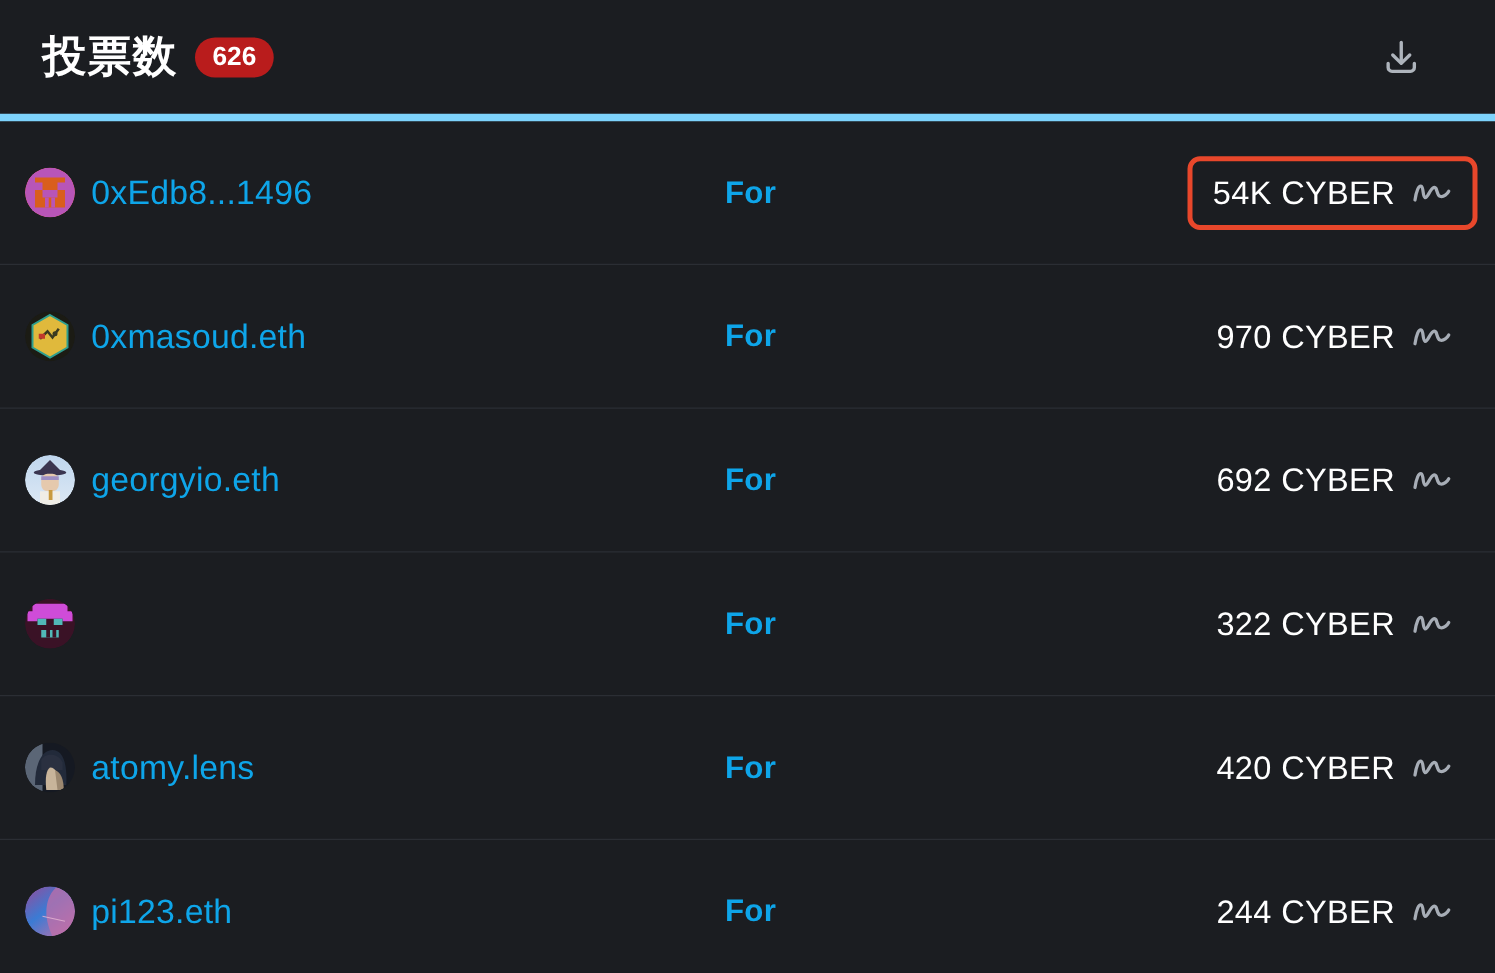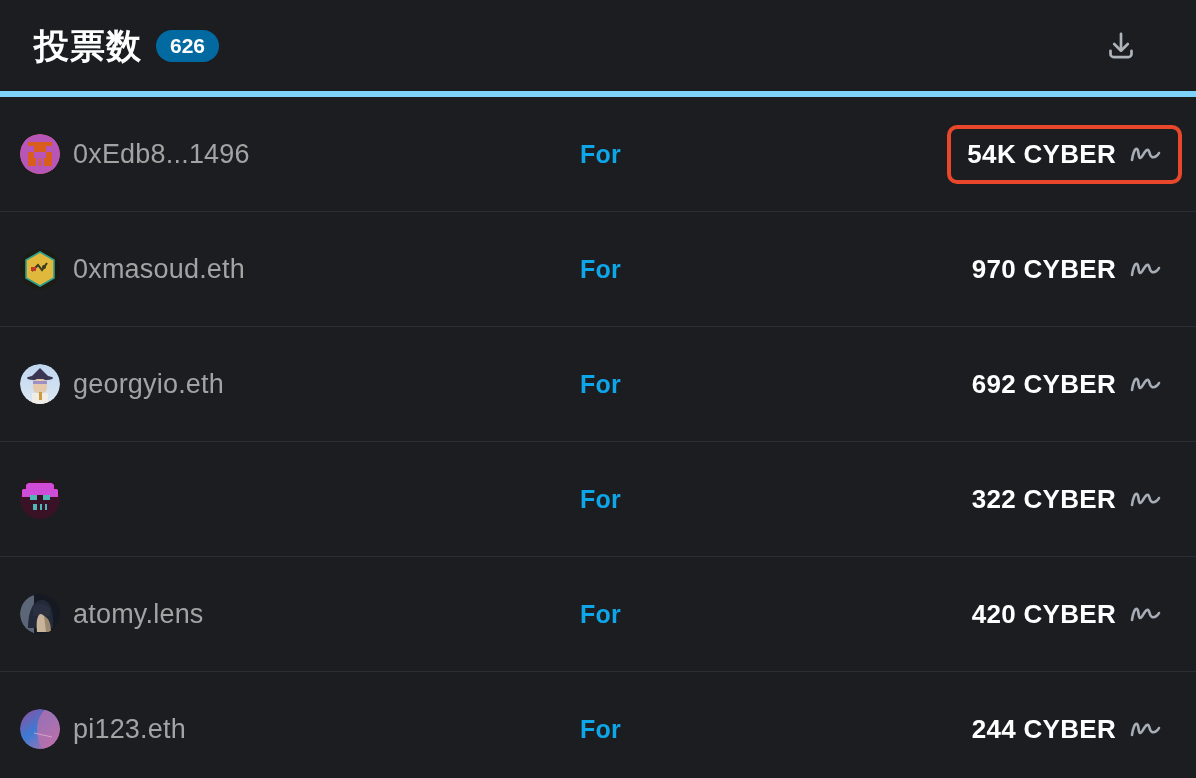--- a/index.html
+++ b/index.html
@@ -36,21 +36,21 @@
     gap: 14px;
   }
   .header-title {
     font-size: 35px;
     font-weight: 700;
     color: #FFFFFF;
     letter-spacing: 1px;
     line-height: 1;
   }
   .count-badge {
-    background: #0369a1;
+    background: #b91c1c;
     color: #FFFFFF;
     font-size: 21px;
     font-weight: 700;
     border-radius: 999px;
     padding: 5px 14px 6px;
     line-height: 1;
     min-width: 60px;
     text-align: center;
   }
   .header-spacer { flex: 1 1 auto; }
@@ -98,21 +98,21 @@
     border-radius: 50%;
     flex: 0 0 40px;
     overflow: hidden;
     position: relative;
   }
   .avatar svg { display: block; width: 40px; height: 40px; }
 
   .voter-name {
     font-size: 27px;
     font-weight: 500;
-    color: #a3a3a3;
+    color: #0ea5e9;
     letter-spacing: 0.2px;
     white-space: nowrap;
   }
 
   .choice {
     flex: 0 0 300px;
     font-size: 25px;
     font-weight: 600;
     color: #0ea5e9;
     padding-left: 20px;
@@ -131,21 +131,21 @@
     gap: 12px;
     padding: 10px 16px;
     border: 4px solid transparent;
     border-radius: 10px;
   }
   .amount-box.highlighted {
     border-color: #E8472B;
   }
   .amount-text {
     font-size: 26px;
-    font-weight: 700;
+    font-weight: 400;
     color: #FFFFFF;
     white-space: nowrap;
     letter-spacing: 0.3px;
   }
   .sig-icon {
     width: 34px;
     height: 28px;
     flex: 0 0 34px;
     display: block;
   }

